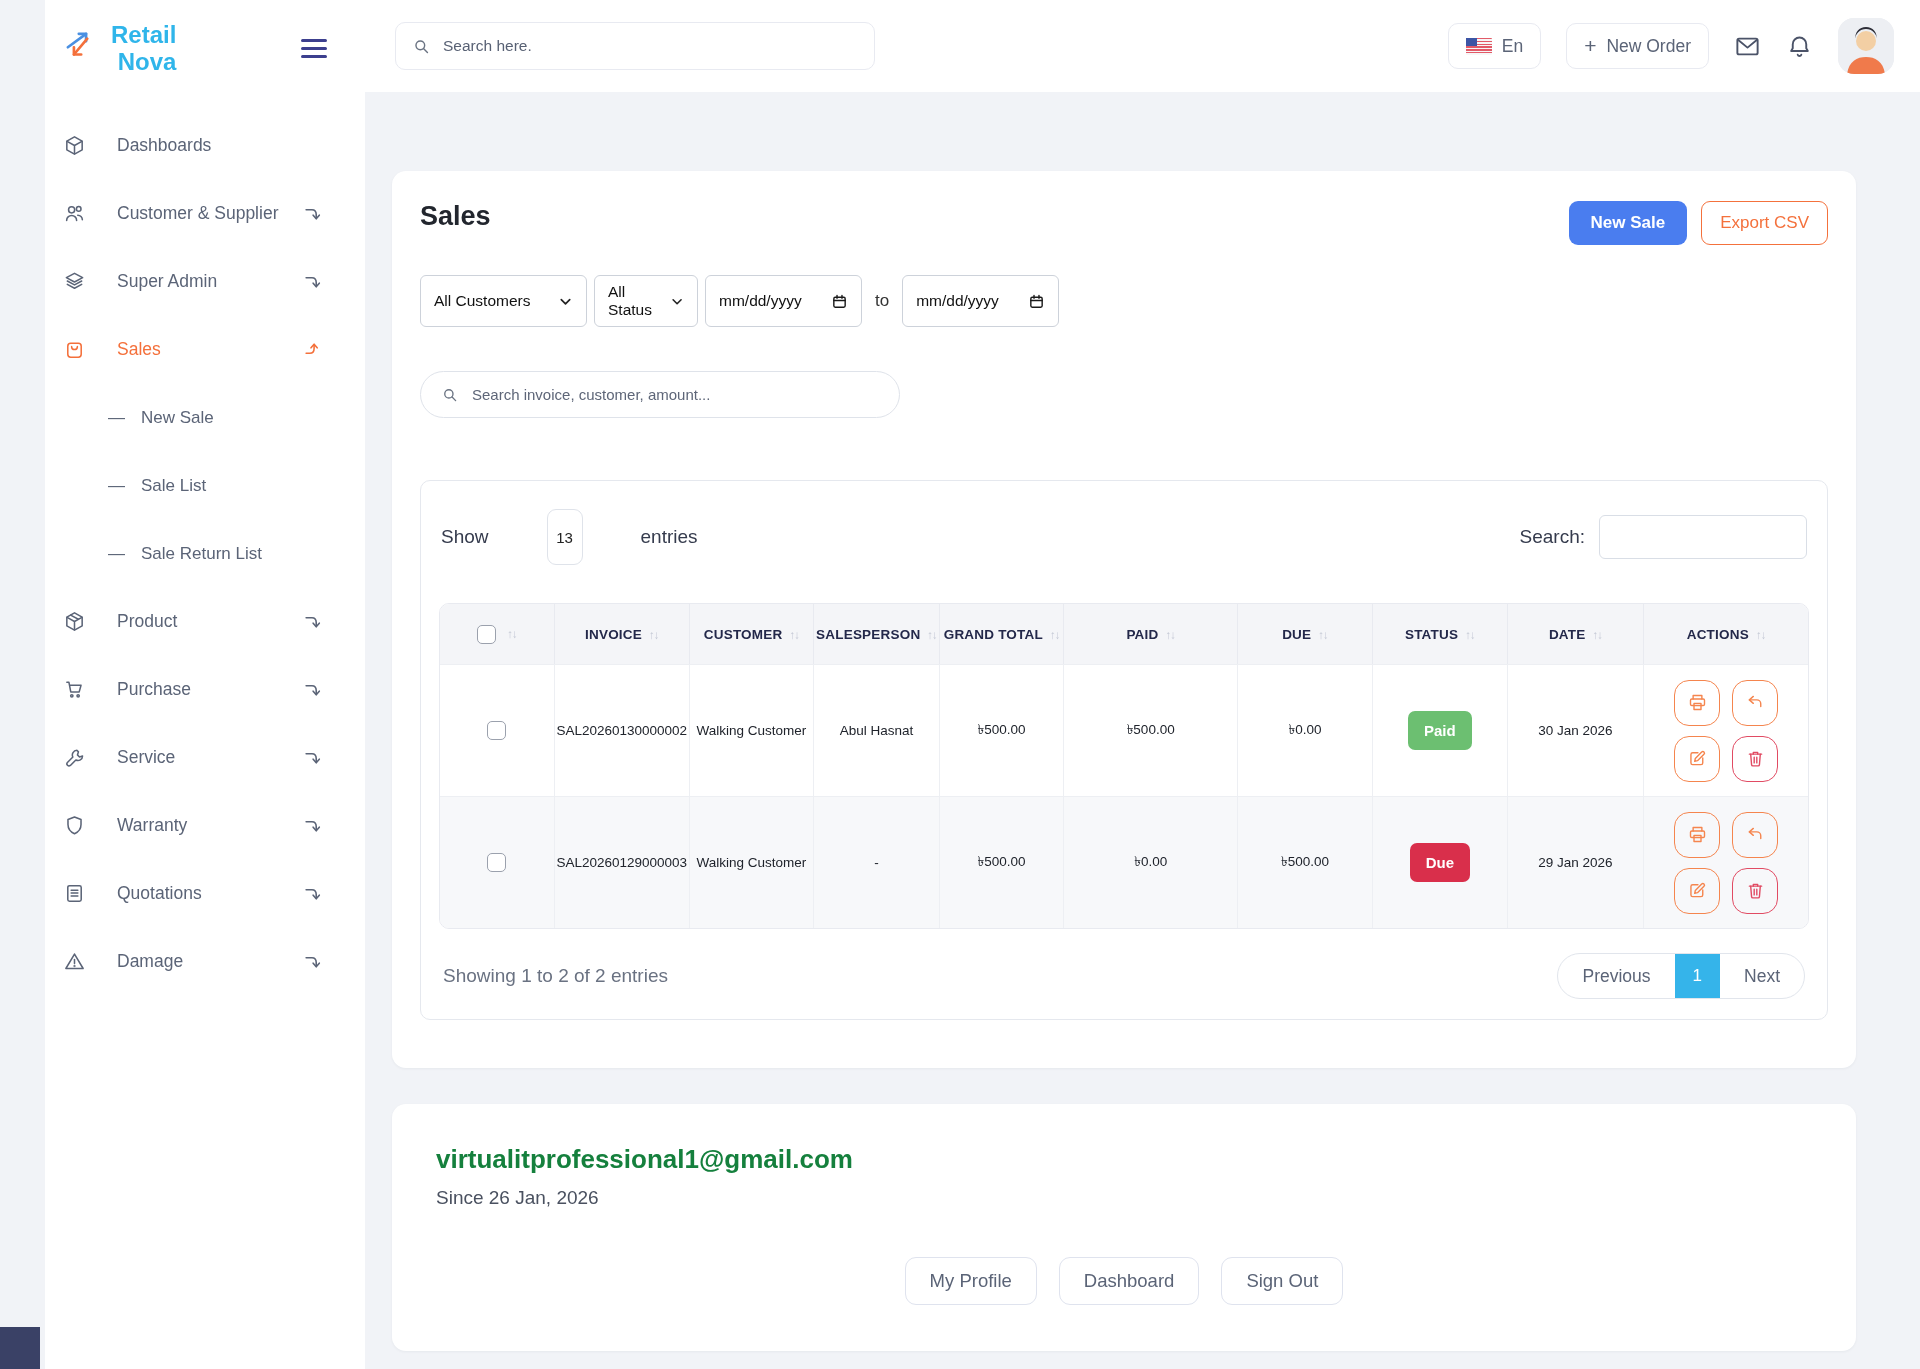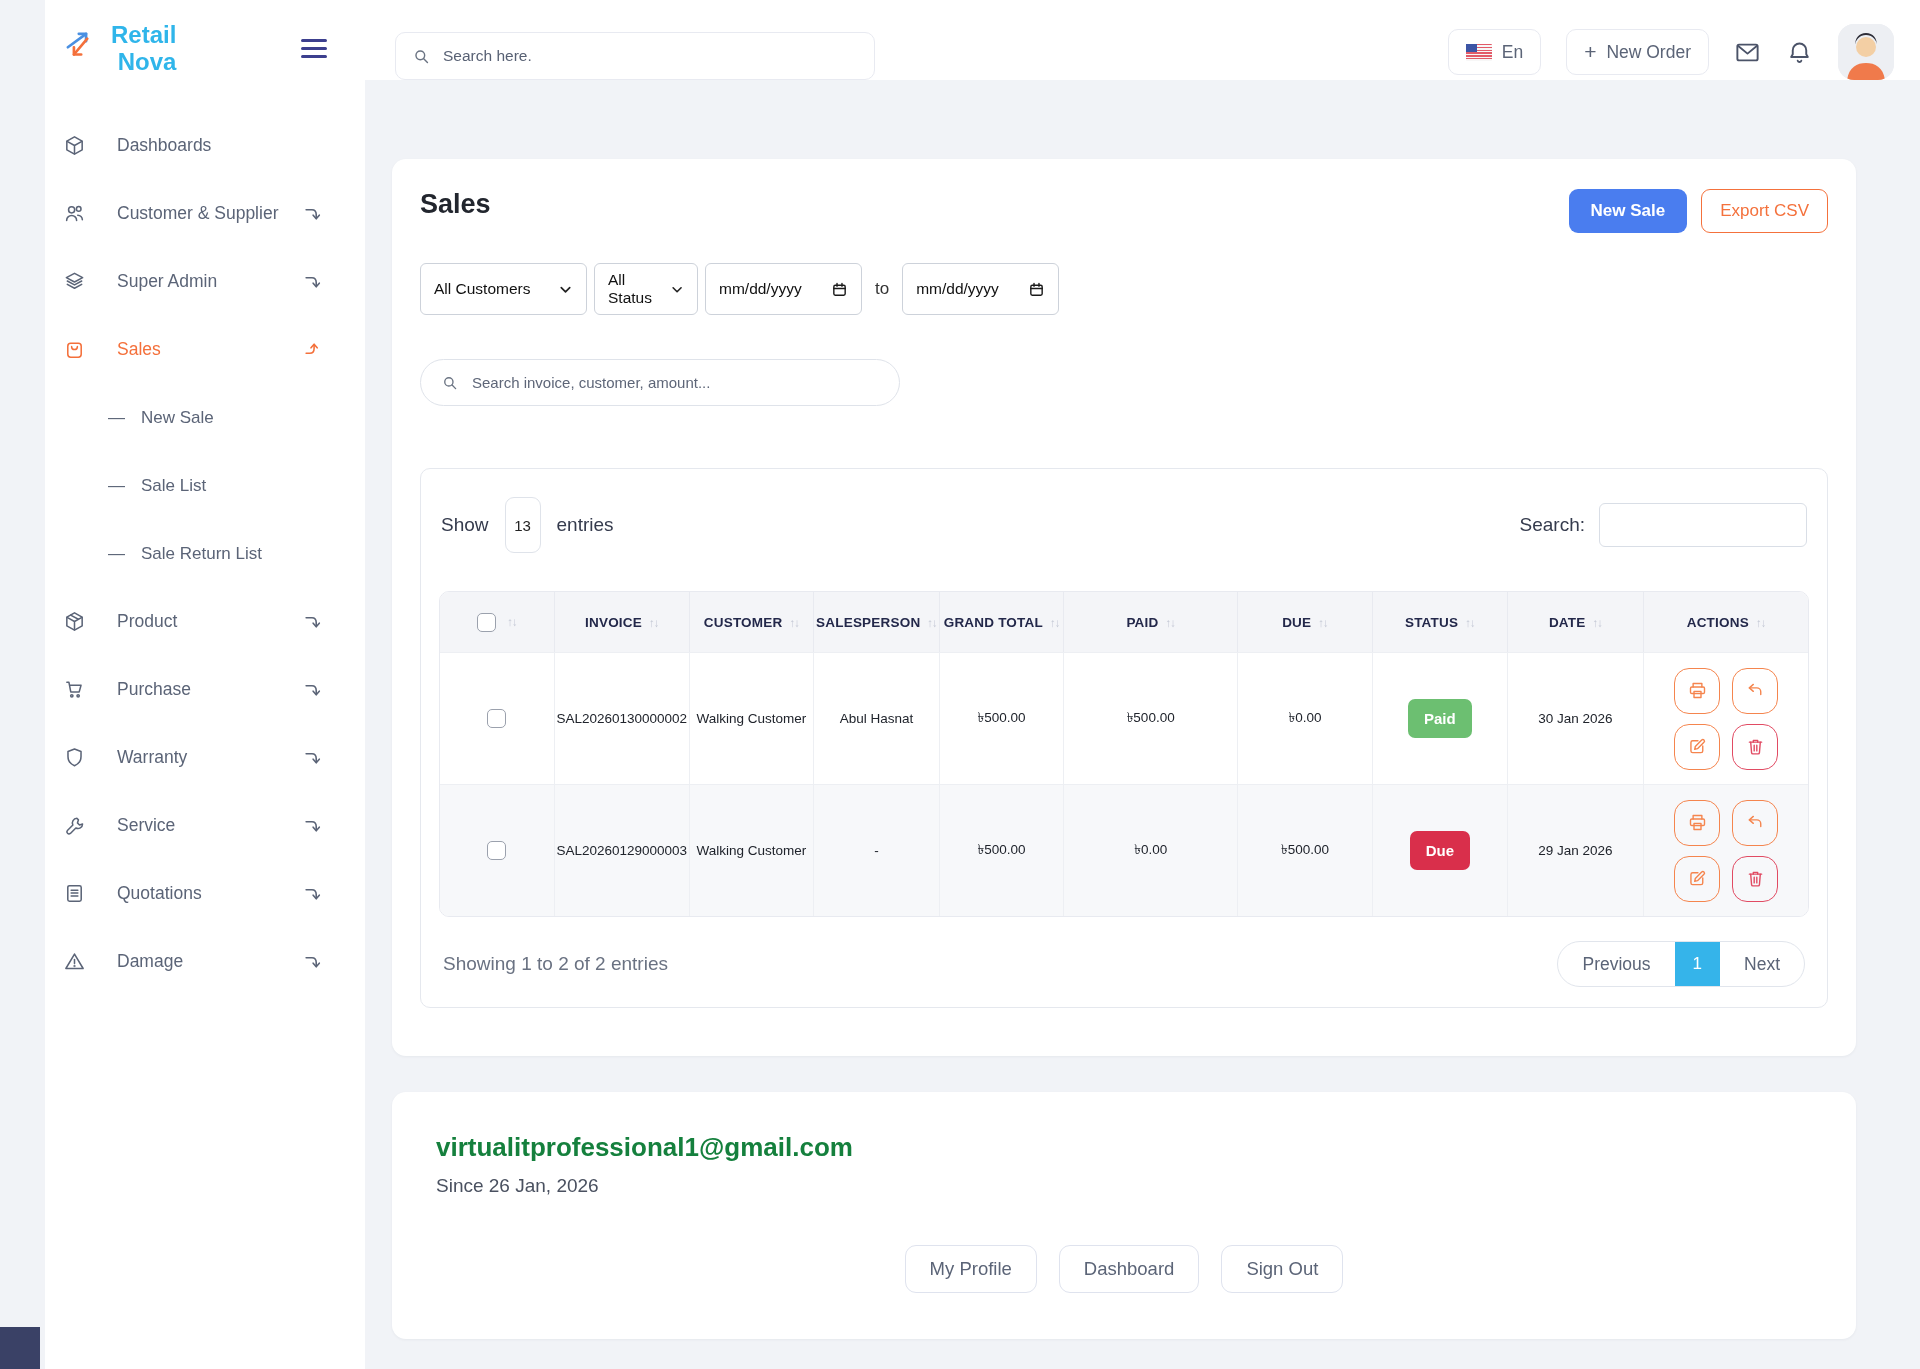--- a/index.html
+++ b/index.html
@@ -32,21 +32,21 @@
   .mi-icon { width:23px; height:23px; margin-right:31px; flex:0 0 23px; color:#5b6477; }
   .mi-icon svg { width:23px; height:23px; display:block; }
   .mi-arrow { margin-left:auto; width:17px; height:17px; color:#5b6477; }
   .mi-arrow svg { width:17px; height:17px; display:block; }
   .menu-item.active, .menu-item.active .mi-icon, .menu-item.active .mi-arrow { color:#f4703b; }
   .submenu-item { padding-left:45px; font-size:17px; }
   .sub-dash { margin-right:16px; color:#5b6477; font-size:17px; }
 
   
   .main { flex:1; display:flex; flex-direction:column; min-width:0; }
-  .topbar { height:80px; background:#fff; display:flex; align-items:flex-end; padding:0 26px 0 30px; }
+  .topbar { height:92px; background:#fff; display:flex; align-items:center; padding:0 26px 0 30px; }
   .tb-search { width:480px; height:48px; border:1px solid #e8eaf1; border-radius:10px;
     display:flex; align-items:center; gap:12px; padding:0 16px; }
   .tb-search svg { width:19px; height:19px; color:#6a7382; flex:0 0 19px; }
   .tb-search input { border:none; outline:none; flex:1; font-size:15.5px; font-family:inherit; color:#333; background:transparent; }
   .tb-search input::placeholder { color:#586174; }
   .tb-right { margin-left:auto; display:flex; align-items:center; gap:25px; }
   .btn-chip { height:46px; display:flex; align-items:center; gap:10px; padding:0 17px;
     background:#fff; border:1px solid #e8eaf1; border-radius:10px; color:#5b6477; font-size:17.5px;
     font-family:inherit; cursor:pointer; }
   .flag { width:26px; height:17px; position:relative; display:inline-block;
@@ -80,21 +80,21 @@
   .date-box .cal { margin-left:auto; width:17px; height:17px; color:#1a1a1a; }
   .to-label { padding:0 6px; font-size:17px; color:#333; }
 
   .search-pill { margin-top:44px; width:480px; height:47px; border:1px solid #dfe3ea; border-radius:24px;
     display:flex; align-items:center; gap:13px; padding:0 20px; }
   .search-pill svg { width:18px; height:18px; color:#6a7382; flex:0 0 18px; }
   .search-pill input { border:none; outline:none; flex:1; font-size:15px; font-family:inherit; color:#333; background:transparent; }
   .search-pill input::placeholder { color:#5e6678; }
 
   .table-wrap { margin-top:62px; border:1px solid #e5e8ee; border-radius:10px; padding:18px 18px 20px; }
-  .table-controls { display:flex; align-items:center; padding:10px 2px 0; color:#353b4d; font-size:19px; }
+  .table-controls { display:flex; align-items:center; padding:10px 2px 0; color:#353b4d; font-size:19px;gap:42px; }
   .page-size-box { width:36px; height:56px; border:1px solid #dfe3ea; border-radius:9px; margin:0 16px;
     display:flex; align-items:center; justify-content:center; font-size:15px; color:#222; }
   .tc-right { margin-left:auto; display:flex; align-items:center; gap:14px; }
   .tc-search-input { width:208px; height:44px; border:1px solid #d9dee6; border-radius:6px; outline:none;
     font-family:inherit; font-size:15px; padding:0 10px; }
 
   .data-table-frame { margin-top:38px; border:1px solid #e8eaf0; border-radius:10px; overflow:hidden; }
   table { width:100%; border-collapse:separate; border-spacing:0; table-layout:fixed; }
   th { background:#f4f5f8; height:60px; font-size:13.5px; font-weight:700; color:#23284a;
     text-align:center; letter-spacing:.2px; border-left:1px solid #e8eaf0; cursor:pointer; }
@@ -263,39 +263,39 @@
         <svg viewBox="0 0 16 16" fill="none" stroke="currentColor" stroke-width="1.5" stroke-linecap="round" stroke-linejoin="round">
           <path d="M2 4.5 H7.5 C10.8 4.5 11.5 6.5 11.5 9 V12.5"></path>
             <path d="M8.6 9.6 L11.5 13 L14.4 9.6"></path>
         </svg>
       </span>
     </div>
 
     <div class="menu-item">
       <span class="mi-icon">
         <svg viewBox="0 0 24 24" fill="none" stroke="currentColor" stroke-width="1.6" stroke-linecap="round" stroke-linejoin="round">
+          <path d="M14.5 4.5 a4.8 4.8 0 0 0 -4.2 7 L4.6 17.2 a2.2 2.2 0 0 0 3.1 3.1 L13.4 14.6 a4.8 4.8 0 0 0 7 -4.2 l-3.2 1 -2.1 -2.1 1 -3.2 Z"></path>
+        </svg>
+      </span>
+      <span class="mi-label">Service</span>
+      <span class="mi-arrow">
+        <svg viewBox="0 0 16 16" fill="none" stroke="currentColor" stroke-width="1.5" stroke-linecap="round" stroke-linejoin="round">
+          <path d="M2 4.5 H7.5 C10.8 4.5 11.5 6.5 11.5 9 V12.5"></path>
+            <path d="M8.6 9.6 L11.5 13 L14.4 9.6"></path>
+        </svg>
+      </span>
+    </div>
+
+    <div class="menu-item">
+      <span class="mi-icon">
+        <svg viewBox="0 0 24 24" fill="none" stroke="currentColor" stroke-width="1.6" stroke-linecap="round" stroke-linejoin="round">
           <path d="M12 3.2 L18.8 5.8 V11 c0 4.6 -2.7 7.8 -6.8 9.6 C7.9 18.8 5.2 15.6 5.2 11 V5.8 Z"></path>
         </svg>
       </span>
       <span class="mi-label">Warranty</span>
-      <span class="mi-arrow">
-        <svg viewBox="0 0 16 16" fill="none" stroke="currentColor" stroke-width="1.5" stroke-linecap="round" stroke-linejoin="round">
-          <path d="M2 4.5 H7.5 C10.8 4.5 11.5 6.5 11.5 9 V12.5"></path>
-            <path d="M8.6 9.6 L11.5 13 L14.4 9.6"></path>
-        </svg>
-      </span>
-    </div>
-
-    <div class="menu-item">
-      <span class="mi-icon">
-        <svg viewBox="0 0 24 24" fill="none" stroke="currentColor" stroke-width="1.6" stroke-linecap="round" stroke-linejoin="round">
-          <path d="M14.5 4.5 a4.8 4.8 0 0 0 -4.2 7 L4.6 17.2 a2.2 2.2 0 0 0 3.1 3.1 L13.4 14.6 a4.8 4.8 0 0 0 7 -4.2 l-3.2 1 -2.1 -2.1 1 -3.2 Z"></path>
-        </svg>
-      </span>
-      <span class="mi-label">Service</span>
       <span class="mi-arrow">
         <svg viewBox="0 0 16 16" fill="none" stroke="currentColor" stroke-width="1.5" stroke-linecap="round" stroke-linejoin="round">
           <path d="M2 4.5 H7.5 C10.8 4.5 11.5 6.5 11.5 9 V12.5"></path>
             <path d="M8.6 9.6 L11.5 13 L14.4 9.6"></path>
         </svg>
       </span>
     </div>
 
     <div class="menu-item">
       <span class="mi-icon">

